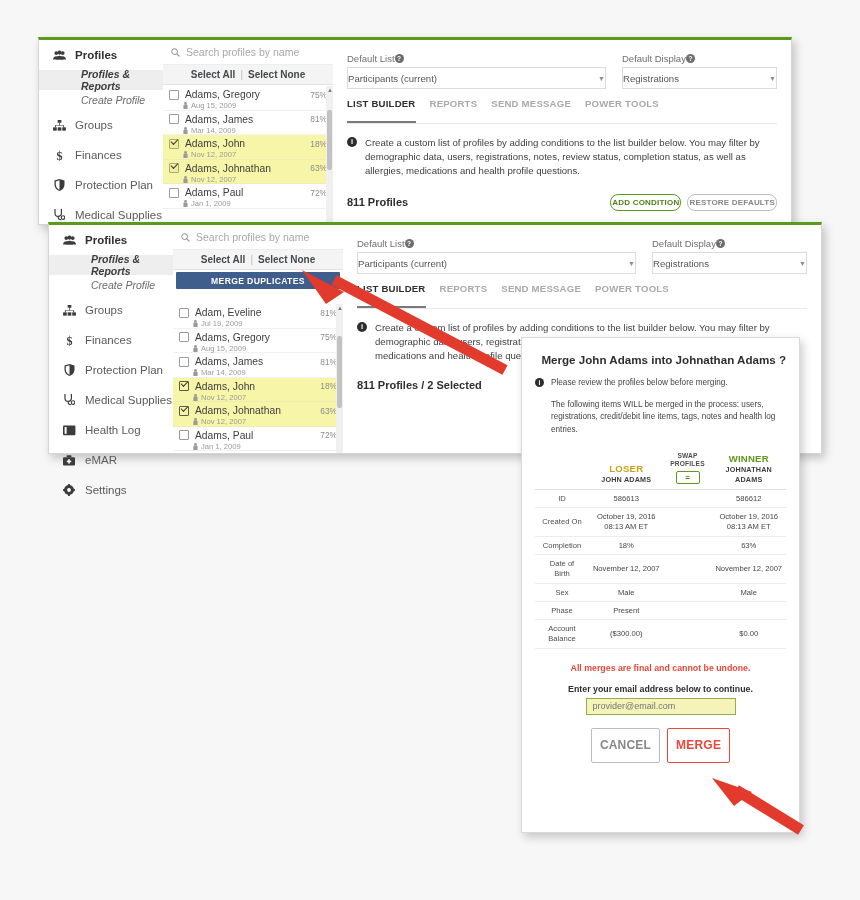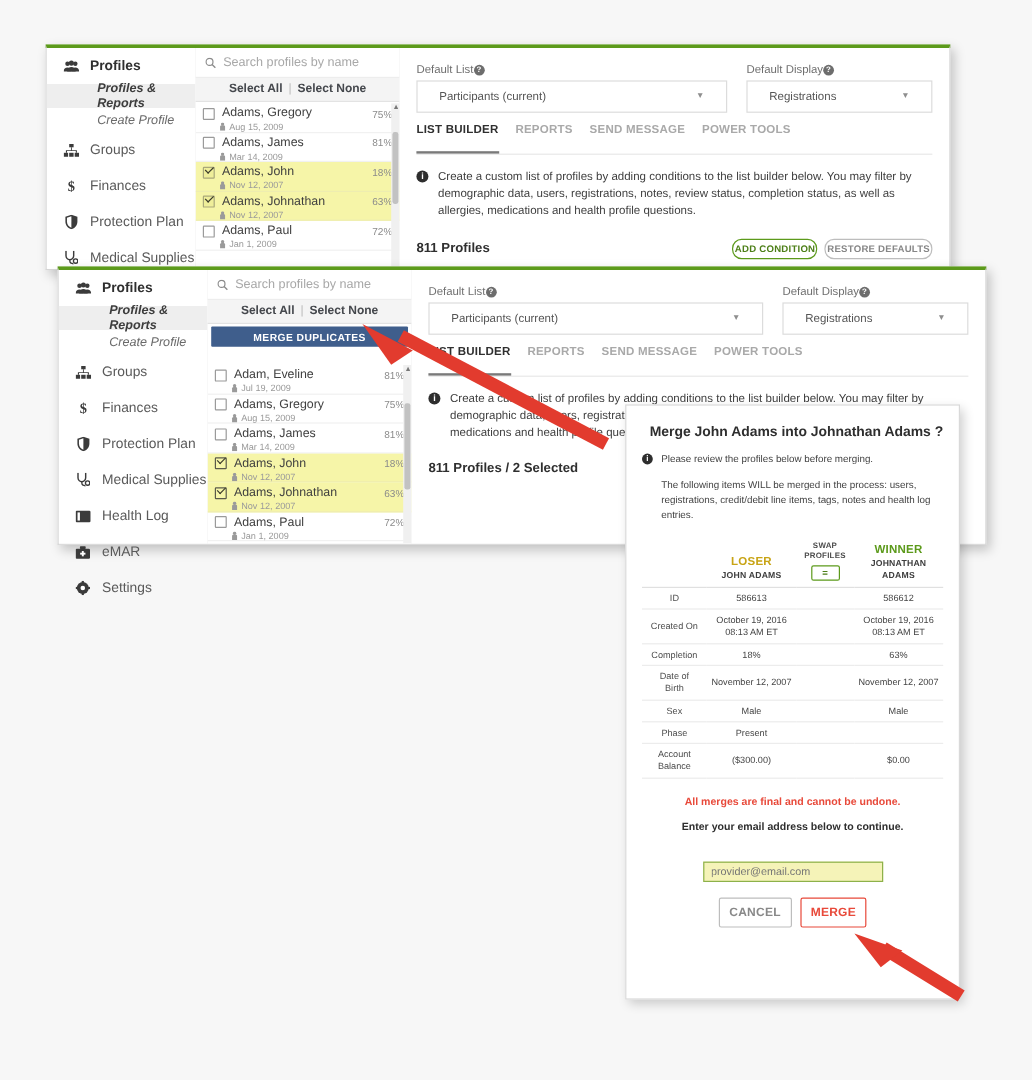--- a/index.html
+++ b/index.html
@@ -70,22 +70,22 @@
         box-sizing:border-box;background:#fff;}
   .w2 .main{left:294px;}
   .sel-row{display:flex;gap:16px;}
   .sel-wrap{display:flex;flex-direction:column;}
   .sel-wrap.big{flex:1 1 auto;}
   .sel-wrap.small{width:155px;flex:0 0 155px;}
   .sel-label{font-size:9.5px;color:#6f6f6f;margin-bottom:3px;display:flex;
              align-items:center;gap:0;}
   .qmark{width:9px;height:9px;border-radius:50%;background:#6d6d6d;color:#fff;
          font-size:6.6px;line-height:9px;text-align:center;font-weight:bold;}
-  .sel-box{height:27px;border:1px solid #dcdcdc;background:#fff;display:flex;
-           align-items:center;padding:0 18px;font-size:9.6px;color:#565656;
+  .sel-box{height:22px;border:1px solid #dcdcdc;background:#fff;display:flex;
+           align-items:center;padding:0 0;font-size:9.6px;color:#565656;
            box-sizing:border-box;}
   .sel-box .car{margin-left:auto;color:#8e8e8e;font-size:7px;}
   .tabs{display:flex;gap:14px;margin-top:9px;font-size:9.6px;font-weight:bold;
         letter-spacing:.2px;color:#a9a9a9;}
   .tabs .tab.on{color:#2f2f2f;border-bottom:2px solid #7a7a7a;padding-bottom:12px;}
   .tabrule{border-bottom:1px solid #e8e8e8;margin-top:0px;}
   .note{display:flex;gap:8px;margin-top:12px;font-size:9.6px;color:#3f3f3f;
         line-height:1.45;}
   .note .ibadge{width:10px;height:10px;border-radius:50%;background:#2e2e2e;color:#fff;
         font-size:7.5px;line-height:10px;text-align:center;font-weight:bold;flex:0 0 auto;
@@ -118,25 +118,25 @@
   .loser{font-size:9.6px;font-weight:bold;color:#c8a415;letter-spacing:.2px;}
   .winner{font-size:9.6px;font-weight:bold;color:#5c9a1b;letter-spacing:.2px;}
   .sub-name{font-size:7.2px;font-weight:bold;color:#3d3d3d;letter-spacing:.2px;line-height:1.25;margin-top:1px;}
   .swaplabel{font-size:6.6px;font-weight:bold;color:#4d4d4d;line-height:1.2;letter-spacing:.2px;}
   .swapbtn{display:inline-flex;align-items:center;justify-content:center;
            width:22px;height:11px;border:1px solid #5c9a1b;border-radius:2px;
            color:#4d7f18;font-size:8px;font-weight:bold;margin-top:3px;}
 
   .warn{text-align:center;font-size:8.8px;font-weight:bold;color:#e8493a;margin-top:14px;}
   .sub2{text-align:center;font-size:8.8px;font-weight:bold;color:#2e2e2e;margin-top:11px;}
-  .email{display:block;margin:24px auto 0 auto;width:150px;height:17px;
+  .email{display:block;margin:4px auto 0 auto;width:150px;height:17px;
          border:1px solid #8db14a;background:#f5f3b8;font-size:9px;color:#9b9b8c;
          padding:0 6px;box-sizing:border-box;font-family:"Liberation Sans",sans-serif;}
   .dlgbtns{display:flex;justify-content:center;gap:7px;margin-top:13px;}
-  .dbtn{height:15px;padding:4px 8px;display:flex;align-items:center;font-size:10px;
+  .dbtn{height:15px;padding:9px 8px;display:flex;align-items:center;font-size:12px;
         font-weight:bold;letter-spacing:.2px;border-radius:2px;background:#fff;}
   .dbtn.cancel{border:1px solid #bdbdbd;color:#888;}
   .dbtn.merge{border:1px solid #e8493a;color:#e8493a;}
 
   
   .arrow{position:absolute;pointer-events:none;}
 </style>
 </head>
 <body>
 

